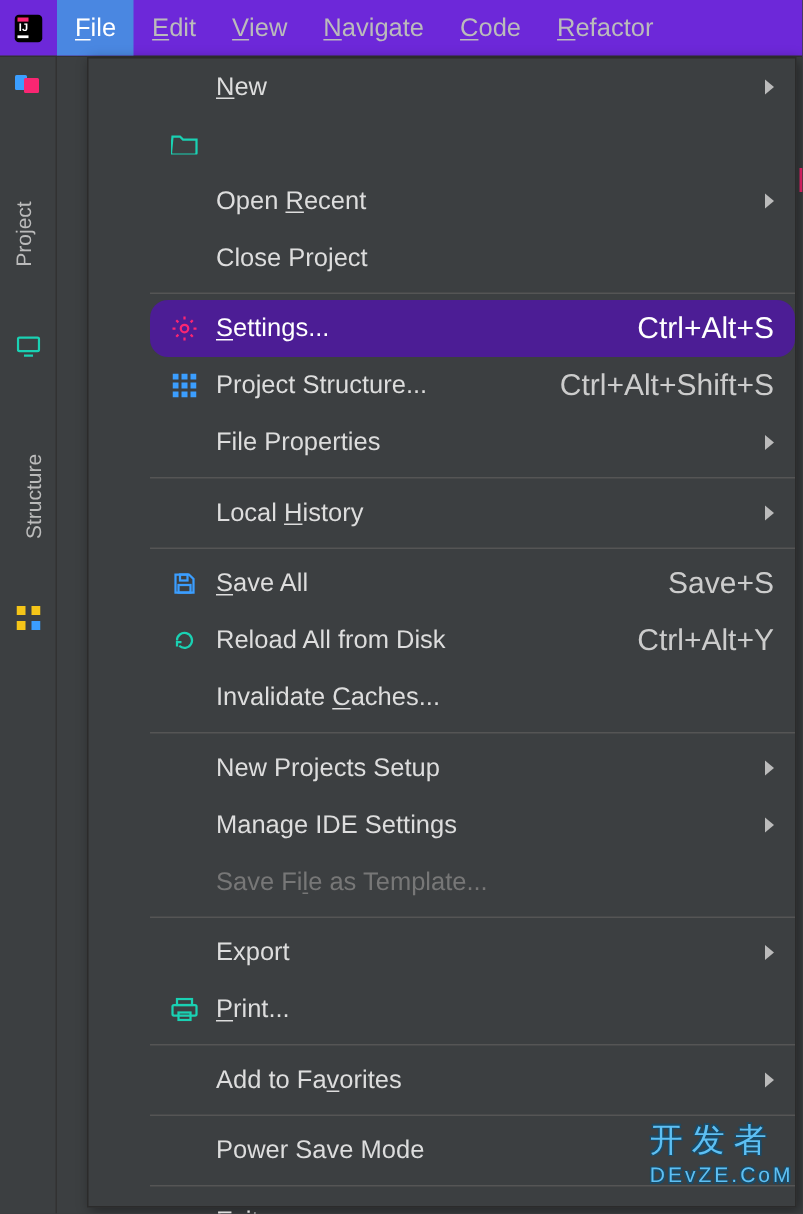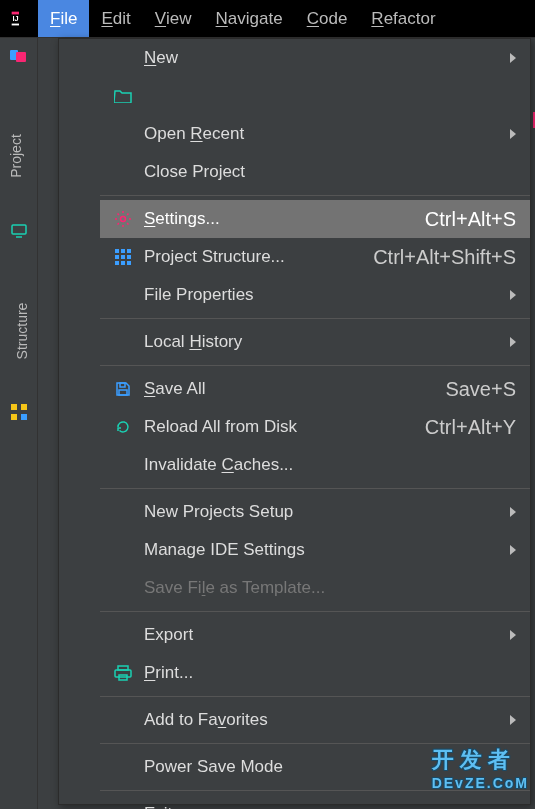--- a/index.html
+++ b/index.html
@@ -7,21 +7,21 @@
       font-family: "Segoe UI", Arial, sans-serif;
       background: #3c3f41;
       color: #bbbbbb;
       width: 535px;
       height: 809px;
       overflow: hidden;
       position: relative;
     }
     .menubar {
       height: 38px;
-      background: #000000;
+      background: #6d28d9;
       display: flex;
       align-items: stretch;
       border-bottom: 1px solid #323232;
       text-align: right;
     }
     .app-icon {
       width: 38px;
       display: flex;
       align-items: center;
       justify-content: center;
@@ -88,22 +88,23 @@
       height: 38px;
       display: flex;
       align-items: center;
       padding: 0 14px 0 12px;
       font-size: 17px;
       color: #dddddd;
       cursor: pointer;
       position: relative;
     }
     .dd-item.hover {
-      background: #737373;
+      background: #4c1d95;
       color: #ffffff;
+      border-radius: 12px;
     }
     .dd-item.disabled { color: #777777; }
     .dd-icon {
       width: 22px;
       height: 22px;
       display: flex;
       align-items: center;
       justify-content: center;
       flex-shrink: 0;
     }
@@ -120,21 +121,21 @@
     .dd-sep {
       height: 1px;
       background: #555555;
       margin: 4px 0;
     }
     .watermark {
       position: absolute;
       right: 6px;
       bottom: 18px;
       font-size: 22px;
-      font-weight: bold;
+      font-weight: normal;
       letter-spacing: 6px;
       color: #5dbff3;
       text-shadow: 1px 1px 0 #1a4a66, -1px -1px 0 #1a4a66, 1px -1px 0 #1a4a66, -1px 1px 0 #1a4a66;
       pointer-events: none;
     }
     .watermark .sub { font-size: 14px; letter-spacing: 2px; display: block; text-align: right; }
     .accent-strip {
       position: absolute;
       right: 0;
       top: 112px;

